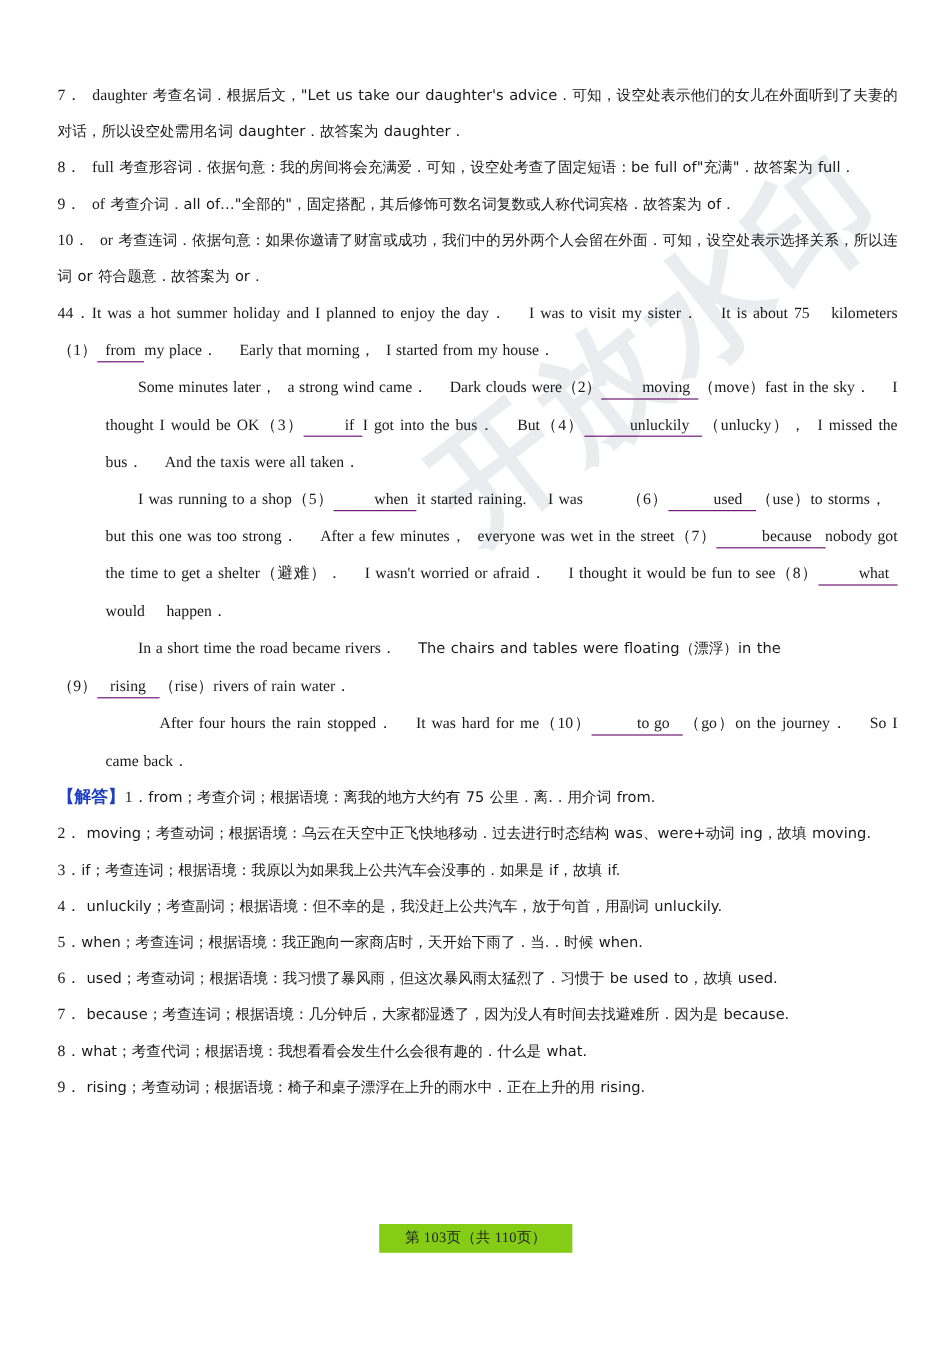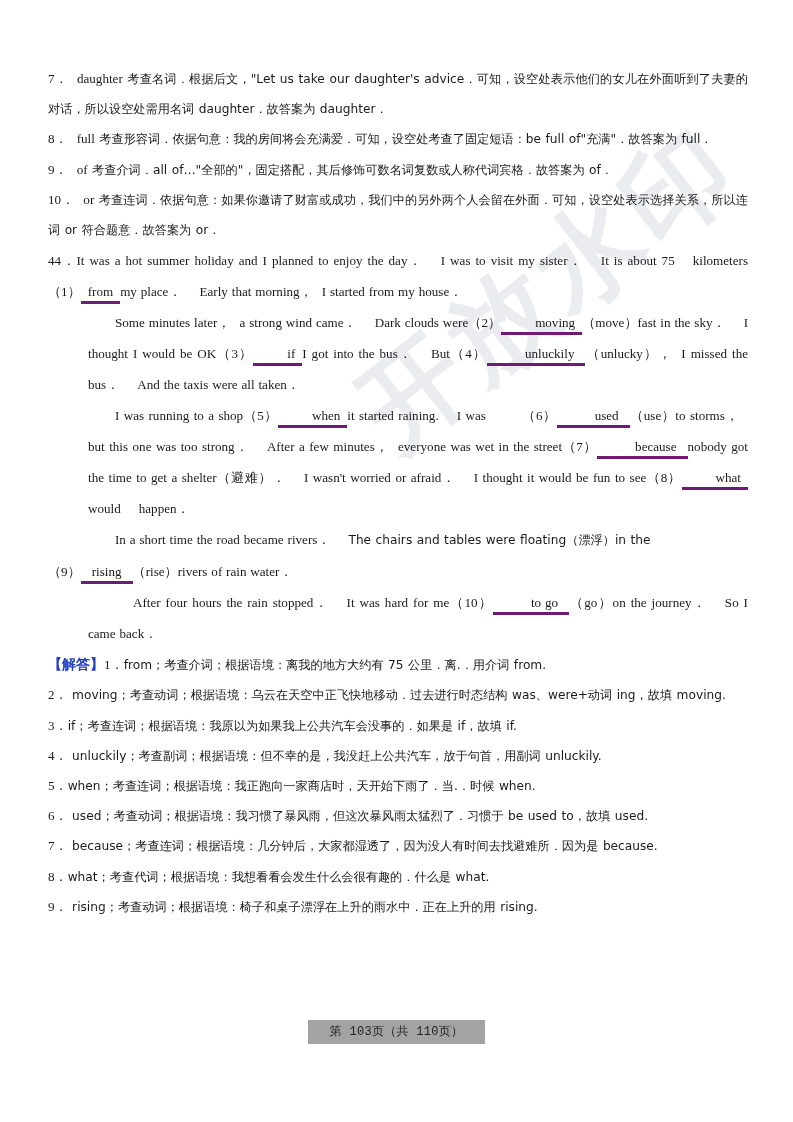--- a/index.html
+++ b/index.html
@@ -67,21 +67,21 @@
   }
   .para.ind1 { text-indent: 0; }
   .para.ind2 { text-indent: 27px; margin-left: 40px; }
 
   .cn {
     font-family: "DejaVu Sans", "Liberation Sans", sans-serif;
     font-size: 12.2px;
   }
 
   .blank {
-    border-bottom: 3px solid #701a75;
+    border-bottom: 1px solid #701a75;
     padding: 0 7px 1px 7px;
     display: inline-block;
     line-height: 17px;
   }
   .blank-wide { padding: 0 11px 1px 11px; }
 
   .tagmark {
     color: #1f3fbf;
     font-family: "DejaVu Sans", "Liberation Sans", sans-serif;
     font-weight: 600;
@@ -98,23 +98,23 @@
   #footer {
     position: absolute;
     left: 0;
     top: 1020px;
     width: 793px;
     text-align: center;
     z-index: 3;
   }
   #footer .fbox {
     display: inline-block;
-    background: #a3a3a3;
+    background: #84cc16;
     padding: 3px 22px 4px 22px;
-    font-family: Liberation Mono, monospace;
+    font-family: Liberation Serif, serif;
     font-size: 12px;
     color: #222;
     letter-spacing: 0.3px;
   }
 </style>
 </head>
 <body>
 
 <div id="watermark">
   <div class="wm-text">开放水印</div>

